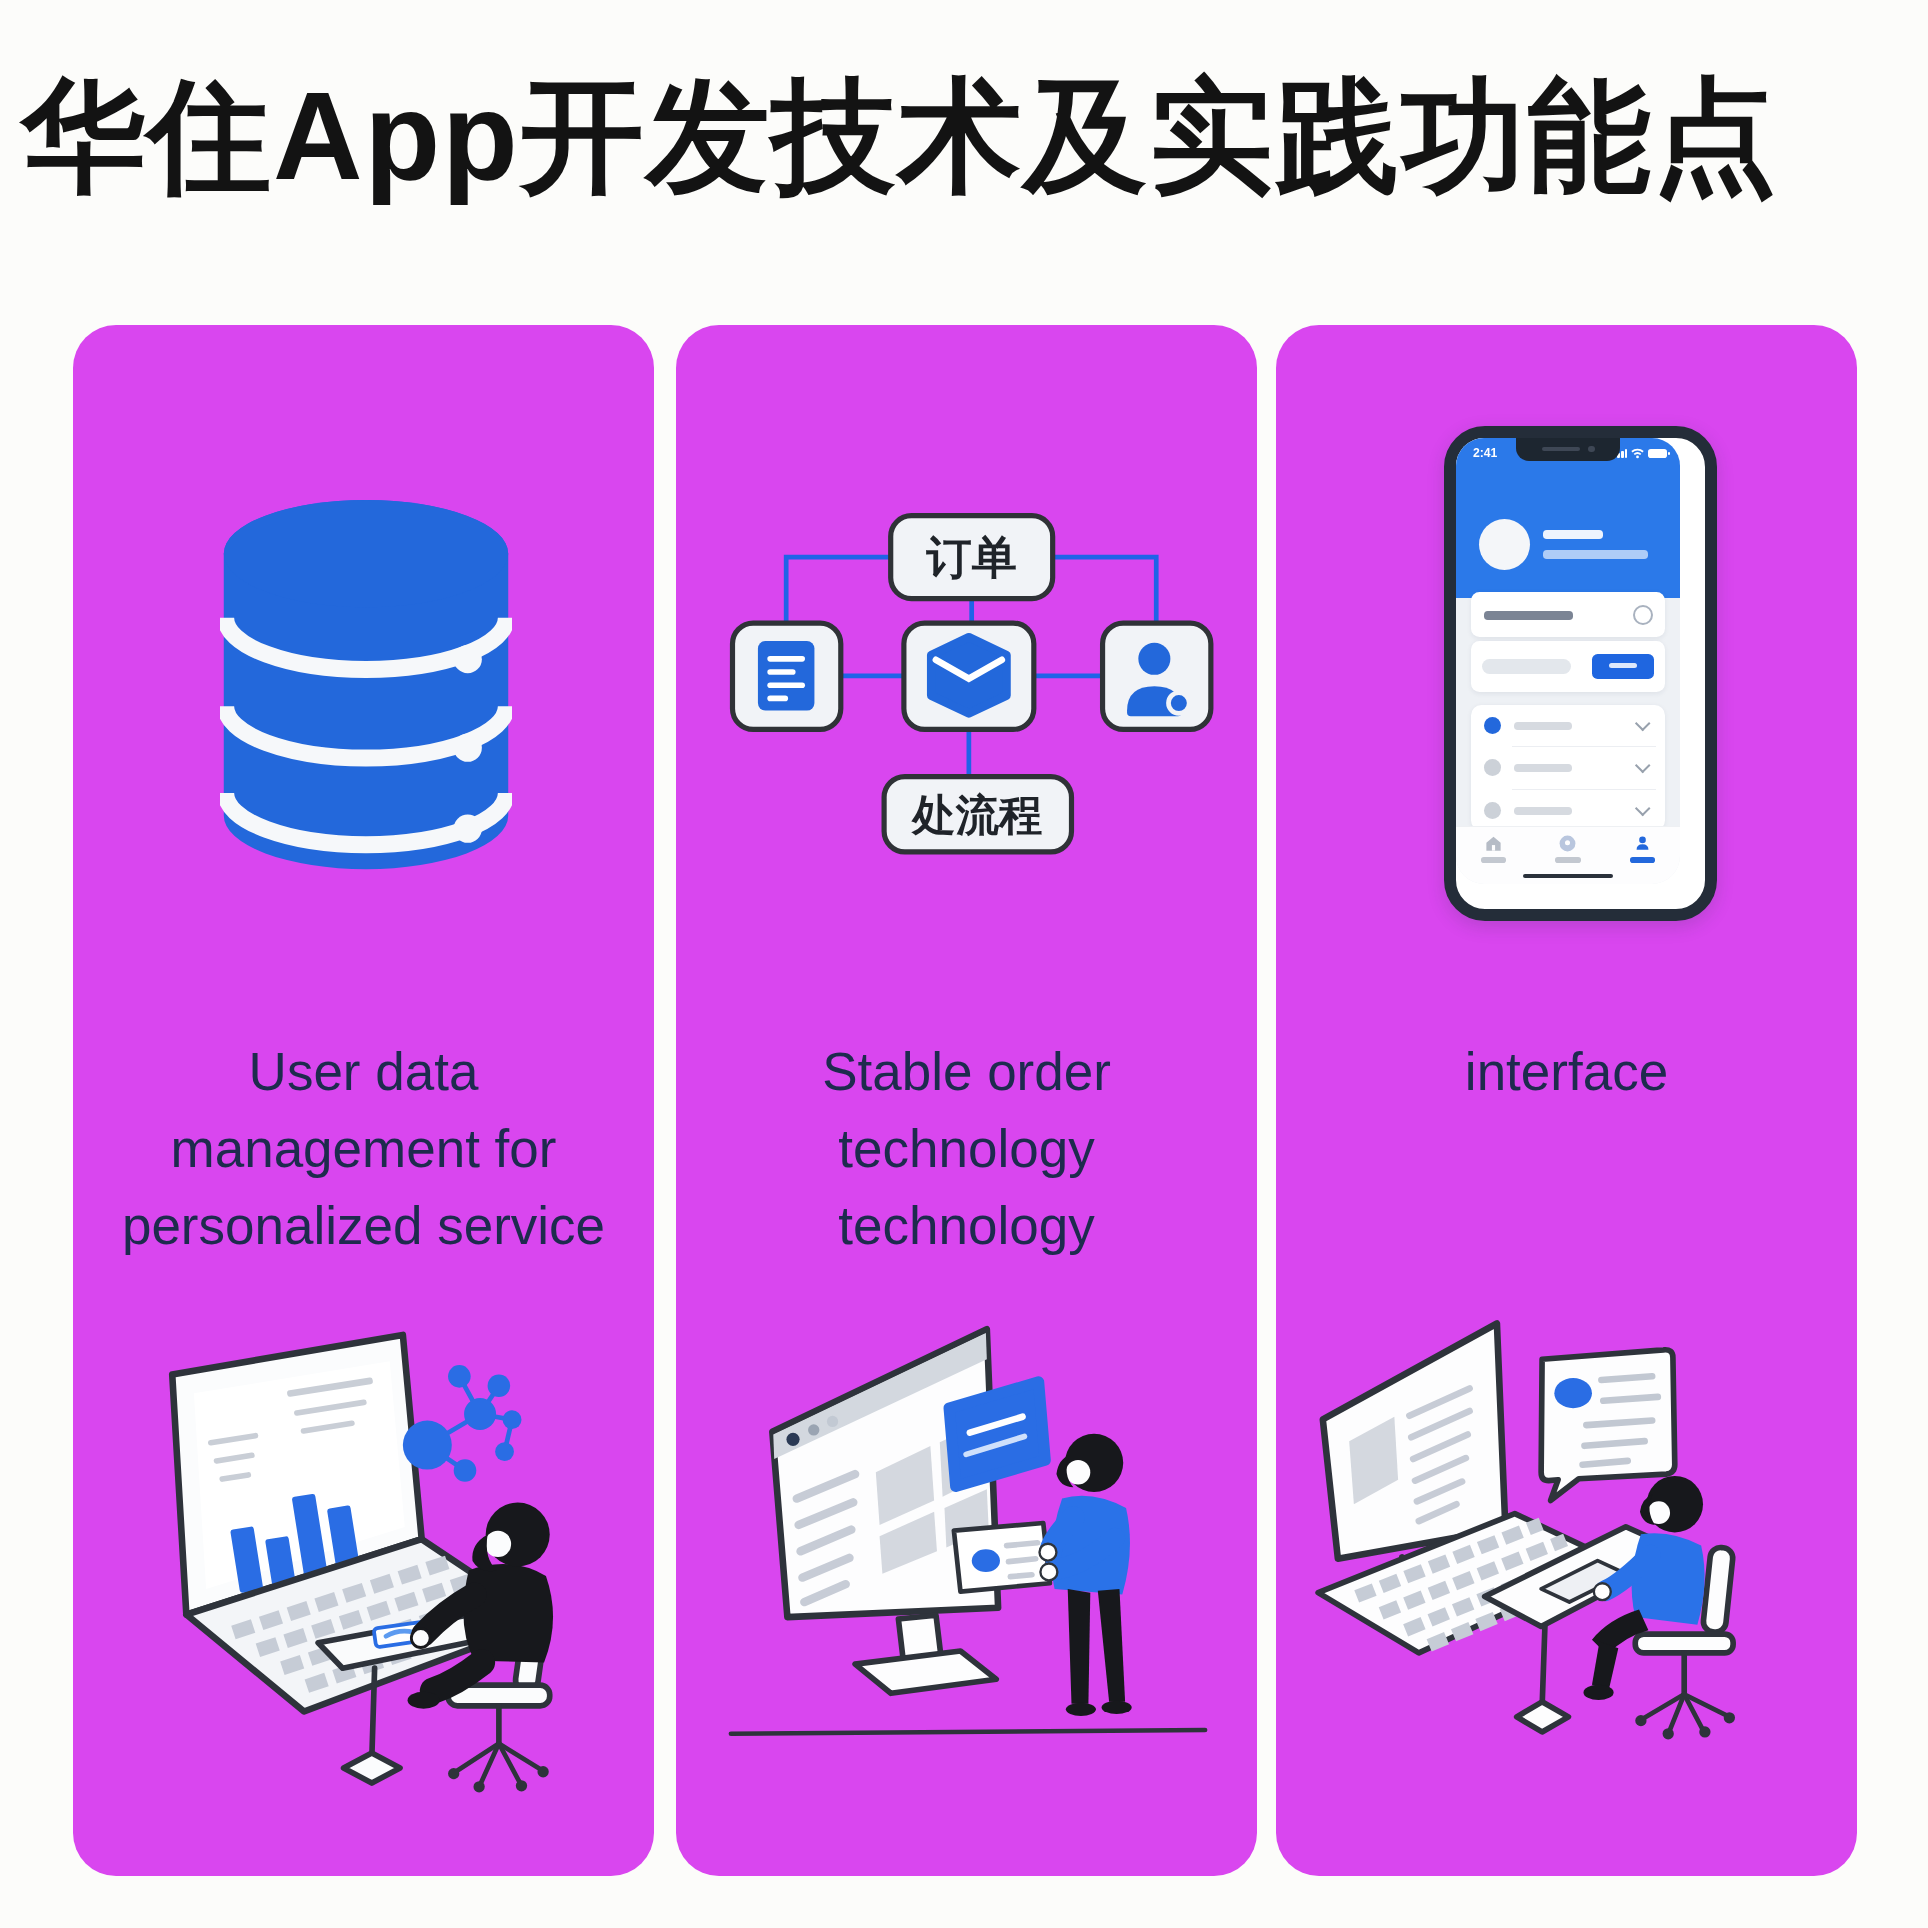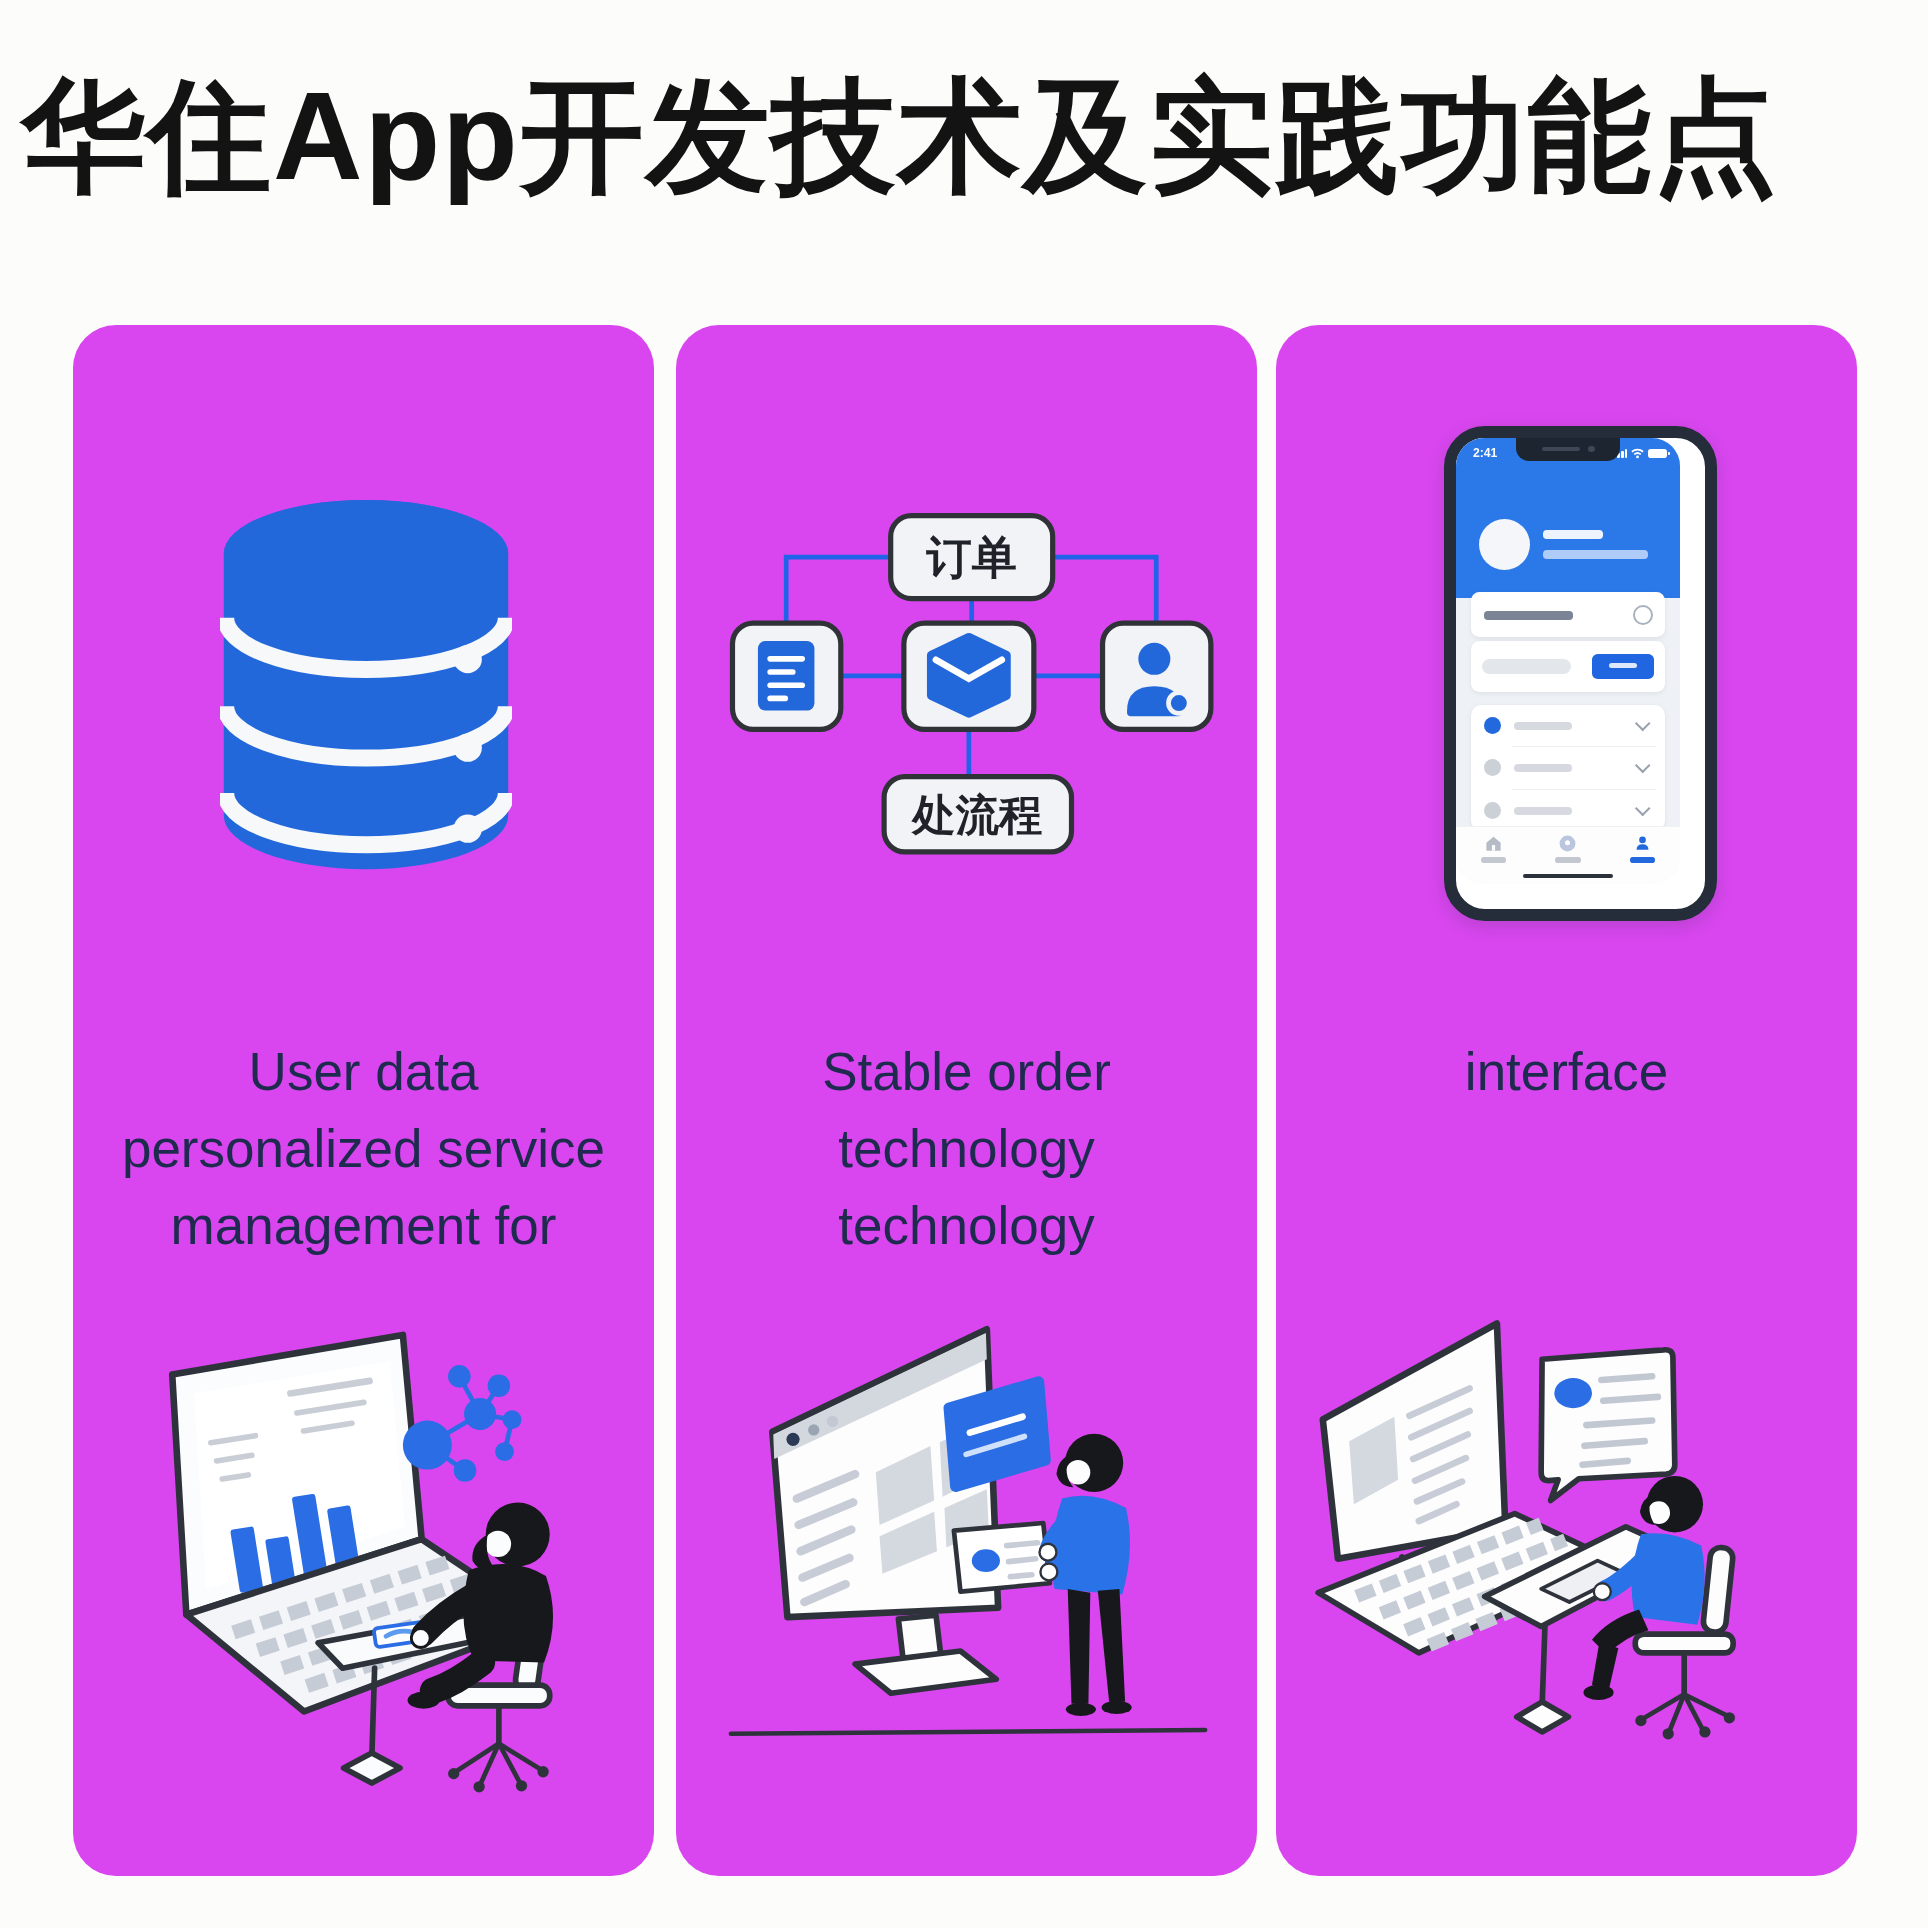--- a/index.html
+++ b/index.html
@@ -90,22 +90,22 @@
     <path d="M6,128 A149,55 0 0 0 304,128" fill="none" stroke="#f6f8fa" stroke-width="18"></path>
     <path d="M6,222 A149,55 0 0 0 304,222" fill="none" stroke="#f6f8fa" stroke-width="18"></path>
     <path d="M6,314 A149,55 0 0 0 304,314" fill="none" stroke="#f6f8fa" stroke-width="18"></path>
     <circle cx="263" cy="172" r="15" fill="#f6f8fa"></circle>
     <circle cx="263" cy="266" r="15" fill="#f6f8fa"></circle>
     <circle cx="263" cy="352" r="15" fill="#f6f8fa"></circle>
   </svg>
 
   <div class="caption">
     <div>User data</div>
+    <div>management for</div>
     <div>personalized service</div>
-    <div>management for</div>
   </div>
 
   <svg class="illu" style="left:19px;top:993px" width="537" height="546" viewBox="0 0 570 580">
     <g stroke-linejoin="round" stroke-linecap="round">
 
       <polygon points="85,60 330,18 350,235 100,315" fill="#fbfcfd" stroke="#2e333b" stroke-width="7"></polygon>
       <polygon points="108,80 316,46 332,222 121,288" fill="#ffffff" stroke="none"></polygon>
 
       <g fill="#c9ced6" transform="rotate(-9 230 110)">
         <rect x="212" y="74" width="92" height="7" rx="3"></rect>

